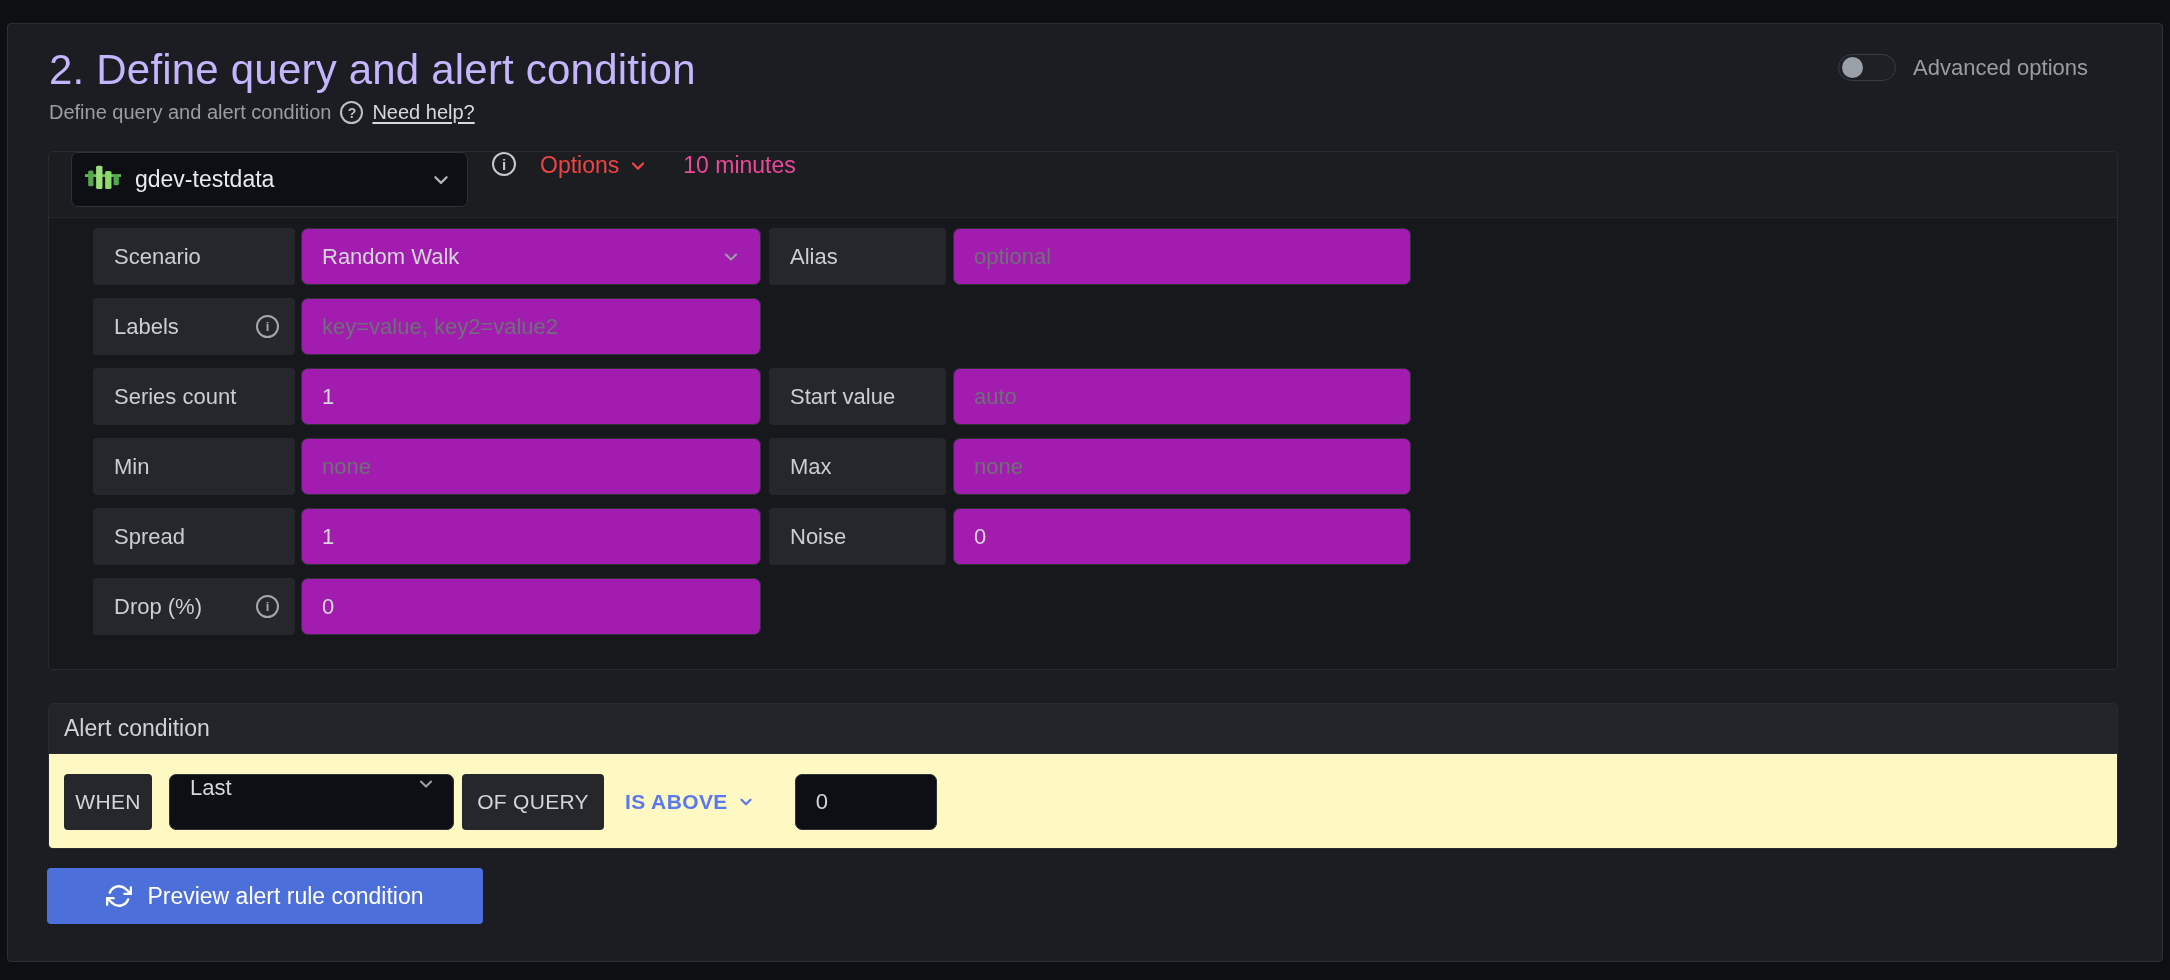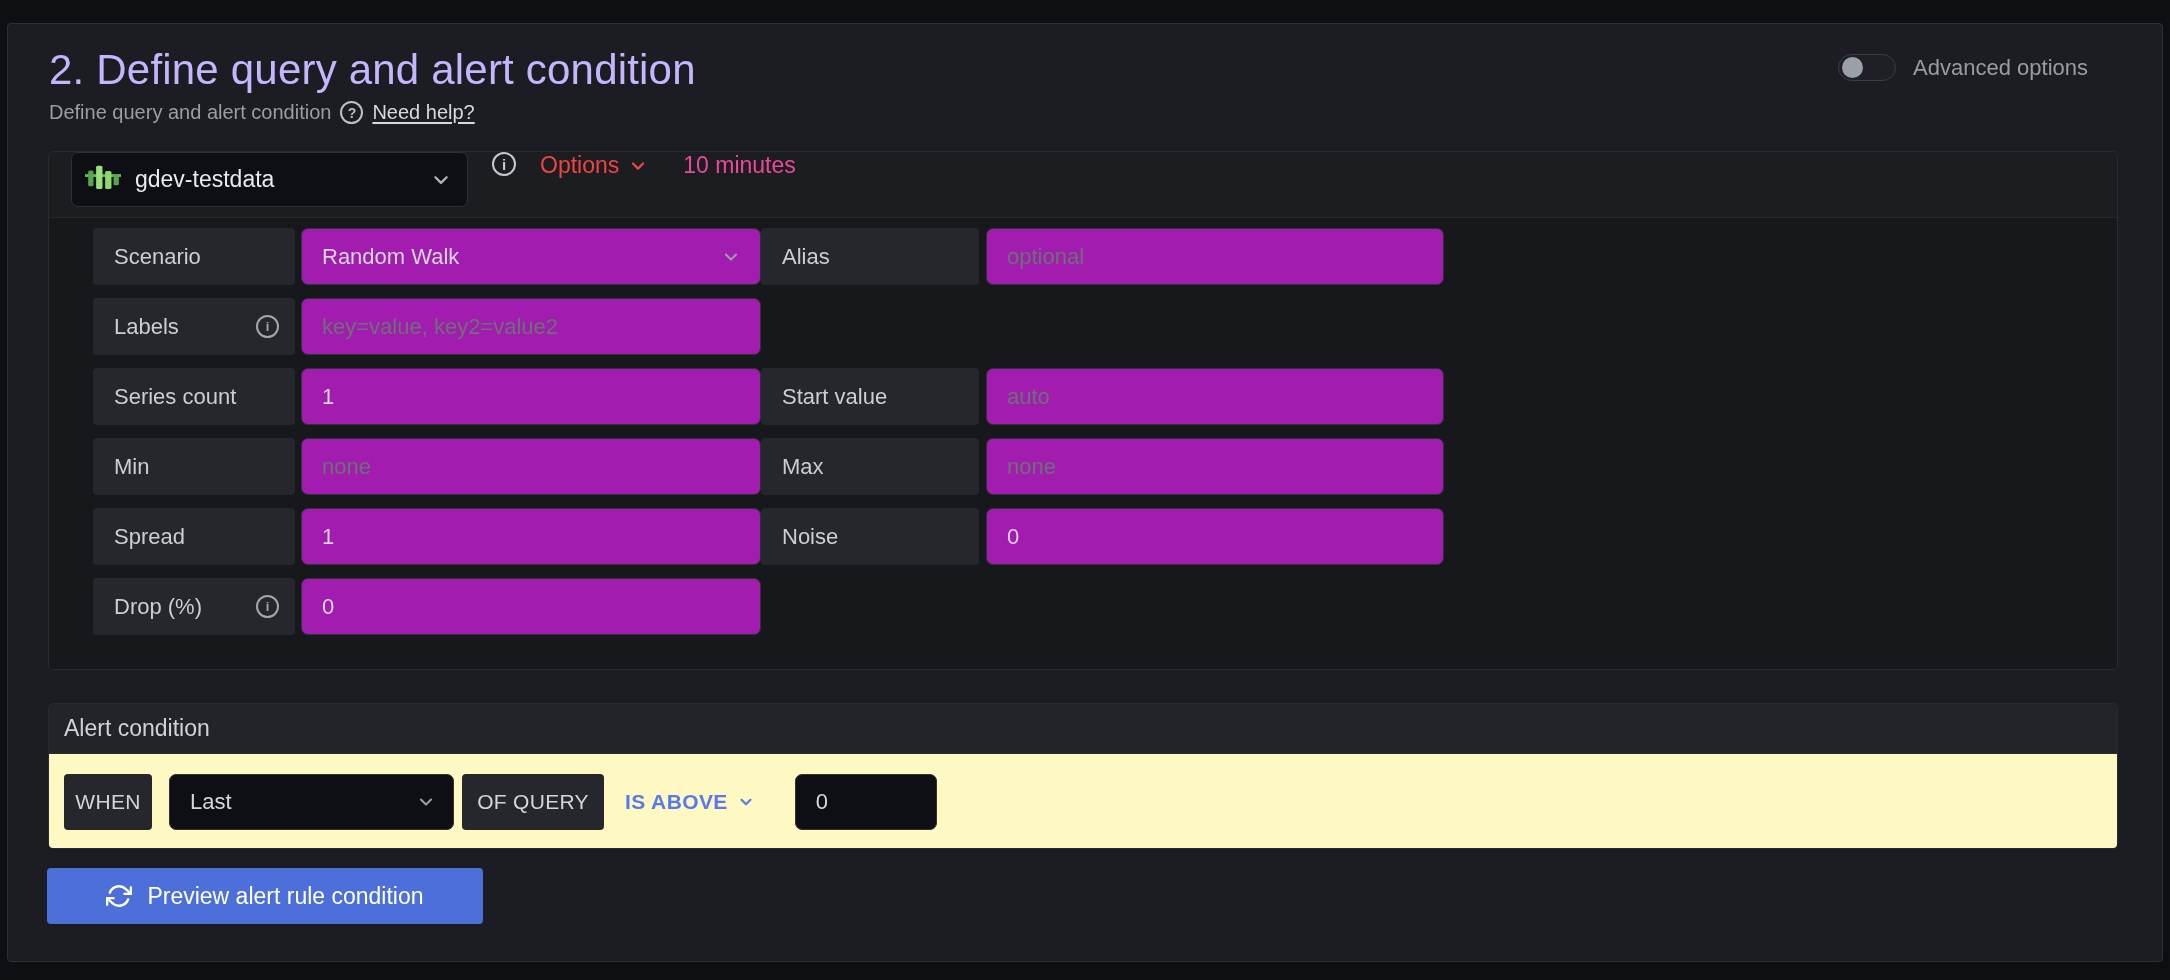--- a/index.html
+++ b/index.html
@@ -37,42 +37,42 @@
   .ds-picker .chev { margin-left:auto; color:#b0b4ba; }
   .info-header { width:24px; height:24px; font-size:15px; color:#c6cad0; margin-left:24px; }
   .options-link { display:flex; align-items:center; gap:10px; margin-left:24px;
     color:#ef4444; font-size:23px; font-weight:500; cursor:pointer; }
   .time-range { margin-left:36px; font-size:23px; color:#ec4899; }
 
   .qbody { padding:10px 0 0 44px; }
   .frow { display:flex; height:57px; margin-bottom:13px; }
   .chip { width:202px; background:#25272d; border-radius:4px; display:flex; align-items:center;
     padding:0 16px 0 21px; font-size:22px; font-weight:500; color:#cbced4; }
-  .chip.c2 { width:218px; margin-left:0; }
+  .chip.c2 { width:177px; margin-left:8px; }
   .chip .circle-icon { width:23px; height:23px; font-size:13px; color:#a3a8af; margin-left:auto; font-style:normal; }
   .finput, .fselect { height:57px; background:#a21caf; border:1px solid #2f3237; border-radius:7px;
     font-size:22px; color:#d5d7db; padding:0 20px; }
   .finput { width:460px; margin-left:6px; outline:none; }
   .finput.w2 { width:458px; margin-left:7px; }
   .finput::placeholder { color:#6d7077; opacity:1; }
   .fselect { width:460px; margin-left:6px; display:flex; align-items:center; cursor:pointer; }
   .fselect .chev { margin-left:auto; color:#9aa0a8; }
 
   
   .ablock { position:absolute; left:40px; top:679px; width:2070px; height:146px;
     border:1px solid #282a30; border-radius:5px; overflow:hidden; }
   .aheader { height:50px; background:#222429; border-bottom:1px solid #2b2d33;
     display:flex; align-items:center; padding-left:15px; font-size:23px; color:#d1d2d7; }
   .abody { height:96px; background:#fef9c3; display:flex; align-items:center; padding-left:15px; }
   .achip { height:56px; background:#25272d; border-radius:4px; display:flex; align-items:center;
     justify-content:center; font-size:21px; font-weight:500; color:#d3d5d9; letter-spacing:.3px; }
   .when { width:88px; }
   .ofquery { width:142px; margin-left:8px; }
   .aselect { width:285px; height:56px; margin-left:17px; background:#0d0f14; border:1px solid #2f3237;
-    border-radius:7px; display:flex; align-items:center; padding:0 18px 0 20px;
+    border-radius:7px; display:flex; padding:0 18px 0 20px;
     font-size:22px; color:#d5d7db; cursor:pointer; }
   .aselect .chev { margin-left:auto; color:#9aa0a8; }
   .evaluator { display:flex; align-items:center; gap:10px; margin-left:21px; color:#5a79ef;
     font-size:21px; font-weight:700; letter-spacing:.4px; cursor:pointer; }
   .tinput { width:142px; height:56px; margin-left:41px; background:#0d0f14; border:1px solid #2f3237;
     border-radius:7px; font-size:22px; color:#d5d7db; padding:0 20px; outline:none; }
 
   
   .btn { position:absolute; left:39px; top:844px; width:436px; height:56px; background:#4d6fd9;
     border:none; border-radius:4px; display:flex; align-items:center; justify-content:center;

